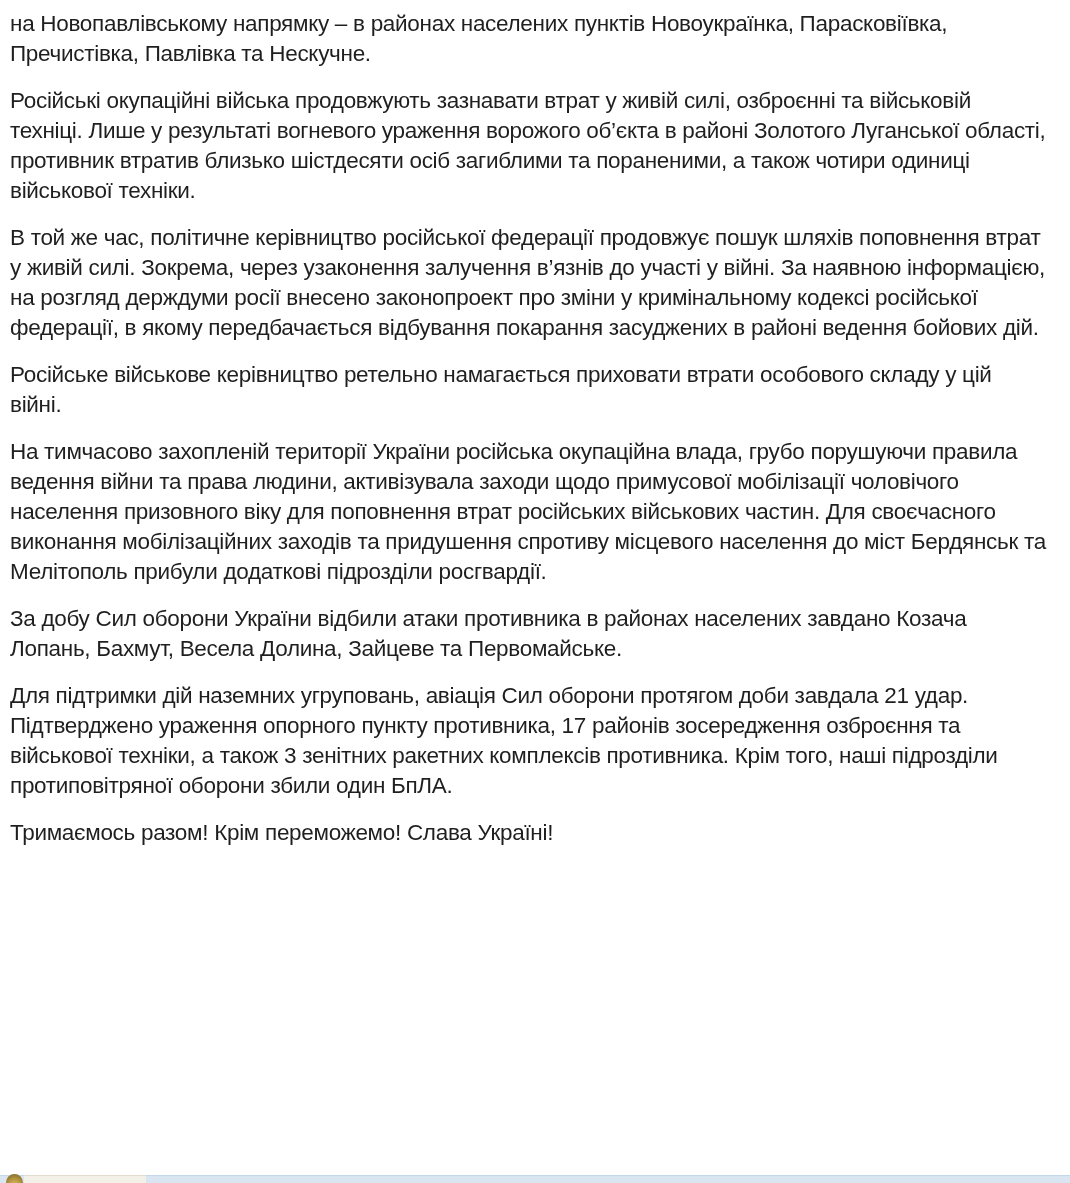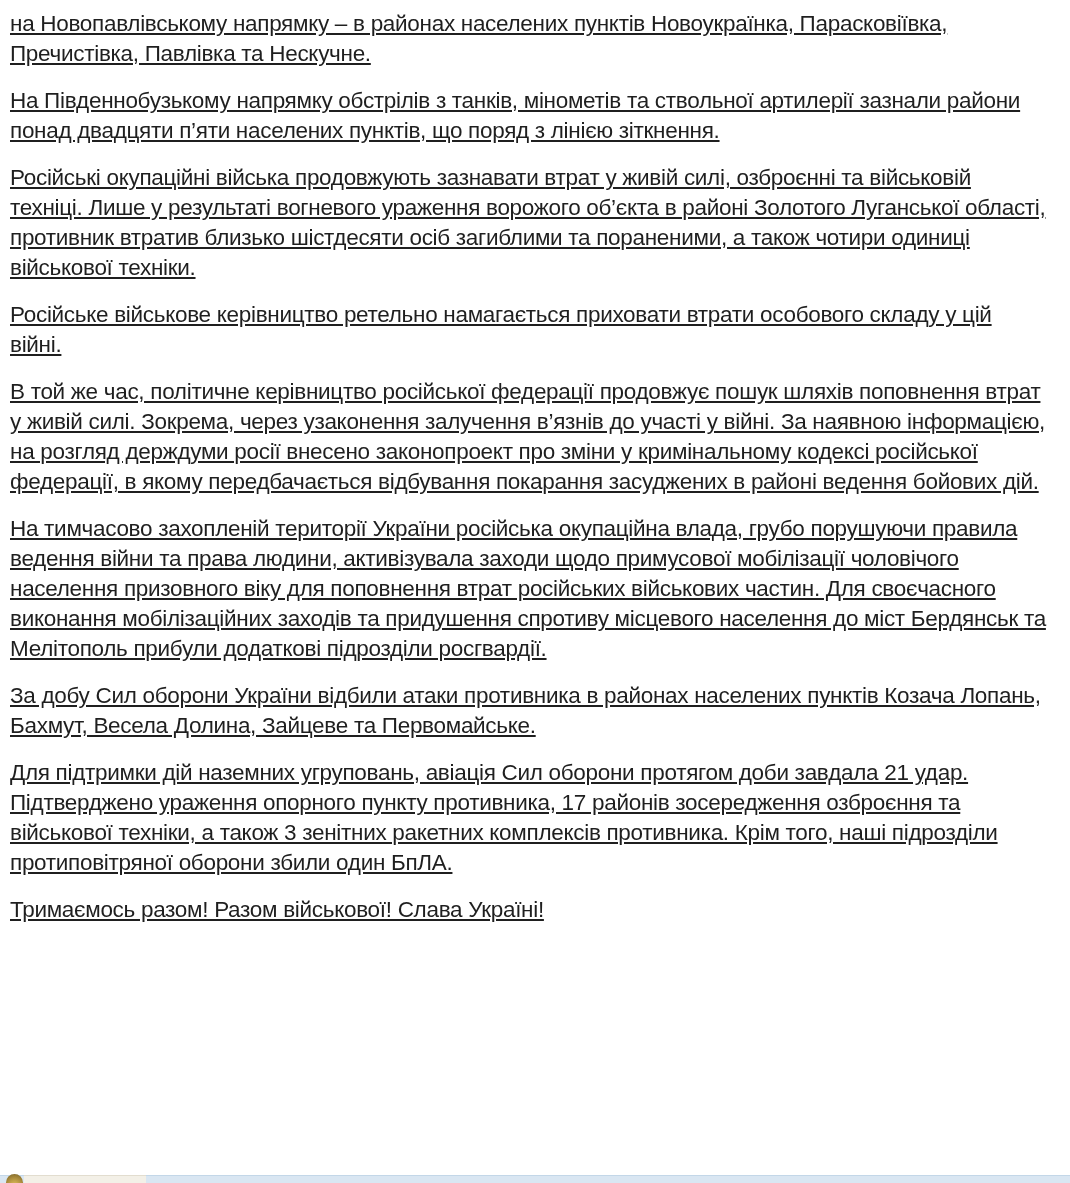--- a/index.html
+++ b/index.html
@@ -13,21 +13,20 @@
     height: 1183px;
     overflow: hidden;
     font-family: "Liberation Sans", sans-serif;
   }
   .content {
     padding: 9px 24px 0 10px;
     font-size: 22.5px;
     line-height: 30px;
     letter-spacing: -0.3px;
     color: #1f1f1f;
-    text-decoration: underline;
   }
   .content p {
     margin: 0 0 17px 0;
   }
   
   .taskbar-strip {
     position: absolute;
     left: 0;
     right: 0;
     bottom: 0;
@@ -52,26 +51,25 @@
     height: 9px;
     border-radius: 9px 9px 0 0;
     background: radial-gradient(circle at 50% 130%, #e3c35e 0%, #ab8c3c 55%, #6f5b24 100%);
   }
 </style>
 </head>
 <body>
 
 <div class="content">
   <p>на Новопавлівському напрямку – в районах населених пунктів Новоукраїнка, Парасковіївка, Пречистівка, Павлівка та Нескучне.</p>
-  <p>На Південнобузькому напрямку обстрілів з танків, мінометів та ствольної артилерії зазнали райони понад двадцяти п’яти населених пунктів, що поряд з лінією зіткнення.</p>
   <p>Російські окупаційні війська продовжують зазнавати втрат у живій силі, озброєнні та військовій техніці. Лише у результаті вогневого ураження ворожого об’єкта в районі Золотого Луганської області, противник втратив близько шістдесяти осіб загиблими та пораненими, а також чотири одиниці військової техніки.</p>
+  <p>В той же час, політичне керівництво російської федерації продовжує пошук шляхів поповнення втрат у живій силі. Зокрема, через узаконення залучення в’язнів до участі у війні. За наявною інформацією, на розгляд держдуми росії внесено законопроект про зміни у кримінальному кодексі російської федерації, в якому передбачається відбування покарання засуджених в районі ведення бойових дій.</p>
   <p>Російське військове керівництво ретельно намагається приховати втрати особового складу у цій війні.</p>
-  <p>В той же час, політичне керівництво російської федерації продовжує пошук шляхів поповнення втрат у живій силі. Зокрема, через узаконення залучення в’язнів до участі у війні. За наявною інформацією, на розгляд держдуми росії внесено законопроект про зміни у кримінальному кодексі російської федерації, в якому передбачається відбування покарання засуджених в районі ведення бойових дій.</p>
   <p>На тимчасово захопленій території України російська окупаційна влада, грубо порушуючи правила ведення війни та права людини, активізувала заходи щодо примусової мобілізації чоловічого населення призовного віку для поповнення втрат російських військових частин. Для своєчасного виконання мобілізаційних заходів та придушення спротиву місцевого населення до міст Бердянськ та Мелітополь прибули додаткові підрозділи росгвардії.</p>
-  <p>За добу Сил оборони України відбили атаки противника в районах населених пунктів Козача Лопань, Бахмут, Весела Долина, Зайцеве та Первомайське.</p>
+  <p>За добу Сил оборони України відбили атаки противника в районах населених завдано Козача Лопань, Бахмут, Весела Долина, Зайцеве та Первомайське.</p>
   <p>Для підтримки дій наземних угруповань, авіація Сил оборони протягом доби завдала 21 удар. Підтверджено ураження опорного пункту противника, 17 районів зосередження озброєння та військової техніки, а також 3 зенітних ракетних комплексів противника. Крім того, наші підрозділи протиповітряної оборони збили один БпЛА.</p>
-  <p>Тримаємось разом! Разом військової! Слава Україні!</p>
+  <p>Тримаємось разом! Крім переможемо! Слава Україні!</p>
 </div>
 
 <div class="taskbar-strip">
   <div class="taskbar-app-icon"></div>
   <div class="taskbar-button-fragment"></div>
 </div>
 
 </body></html>

